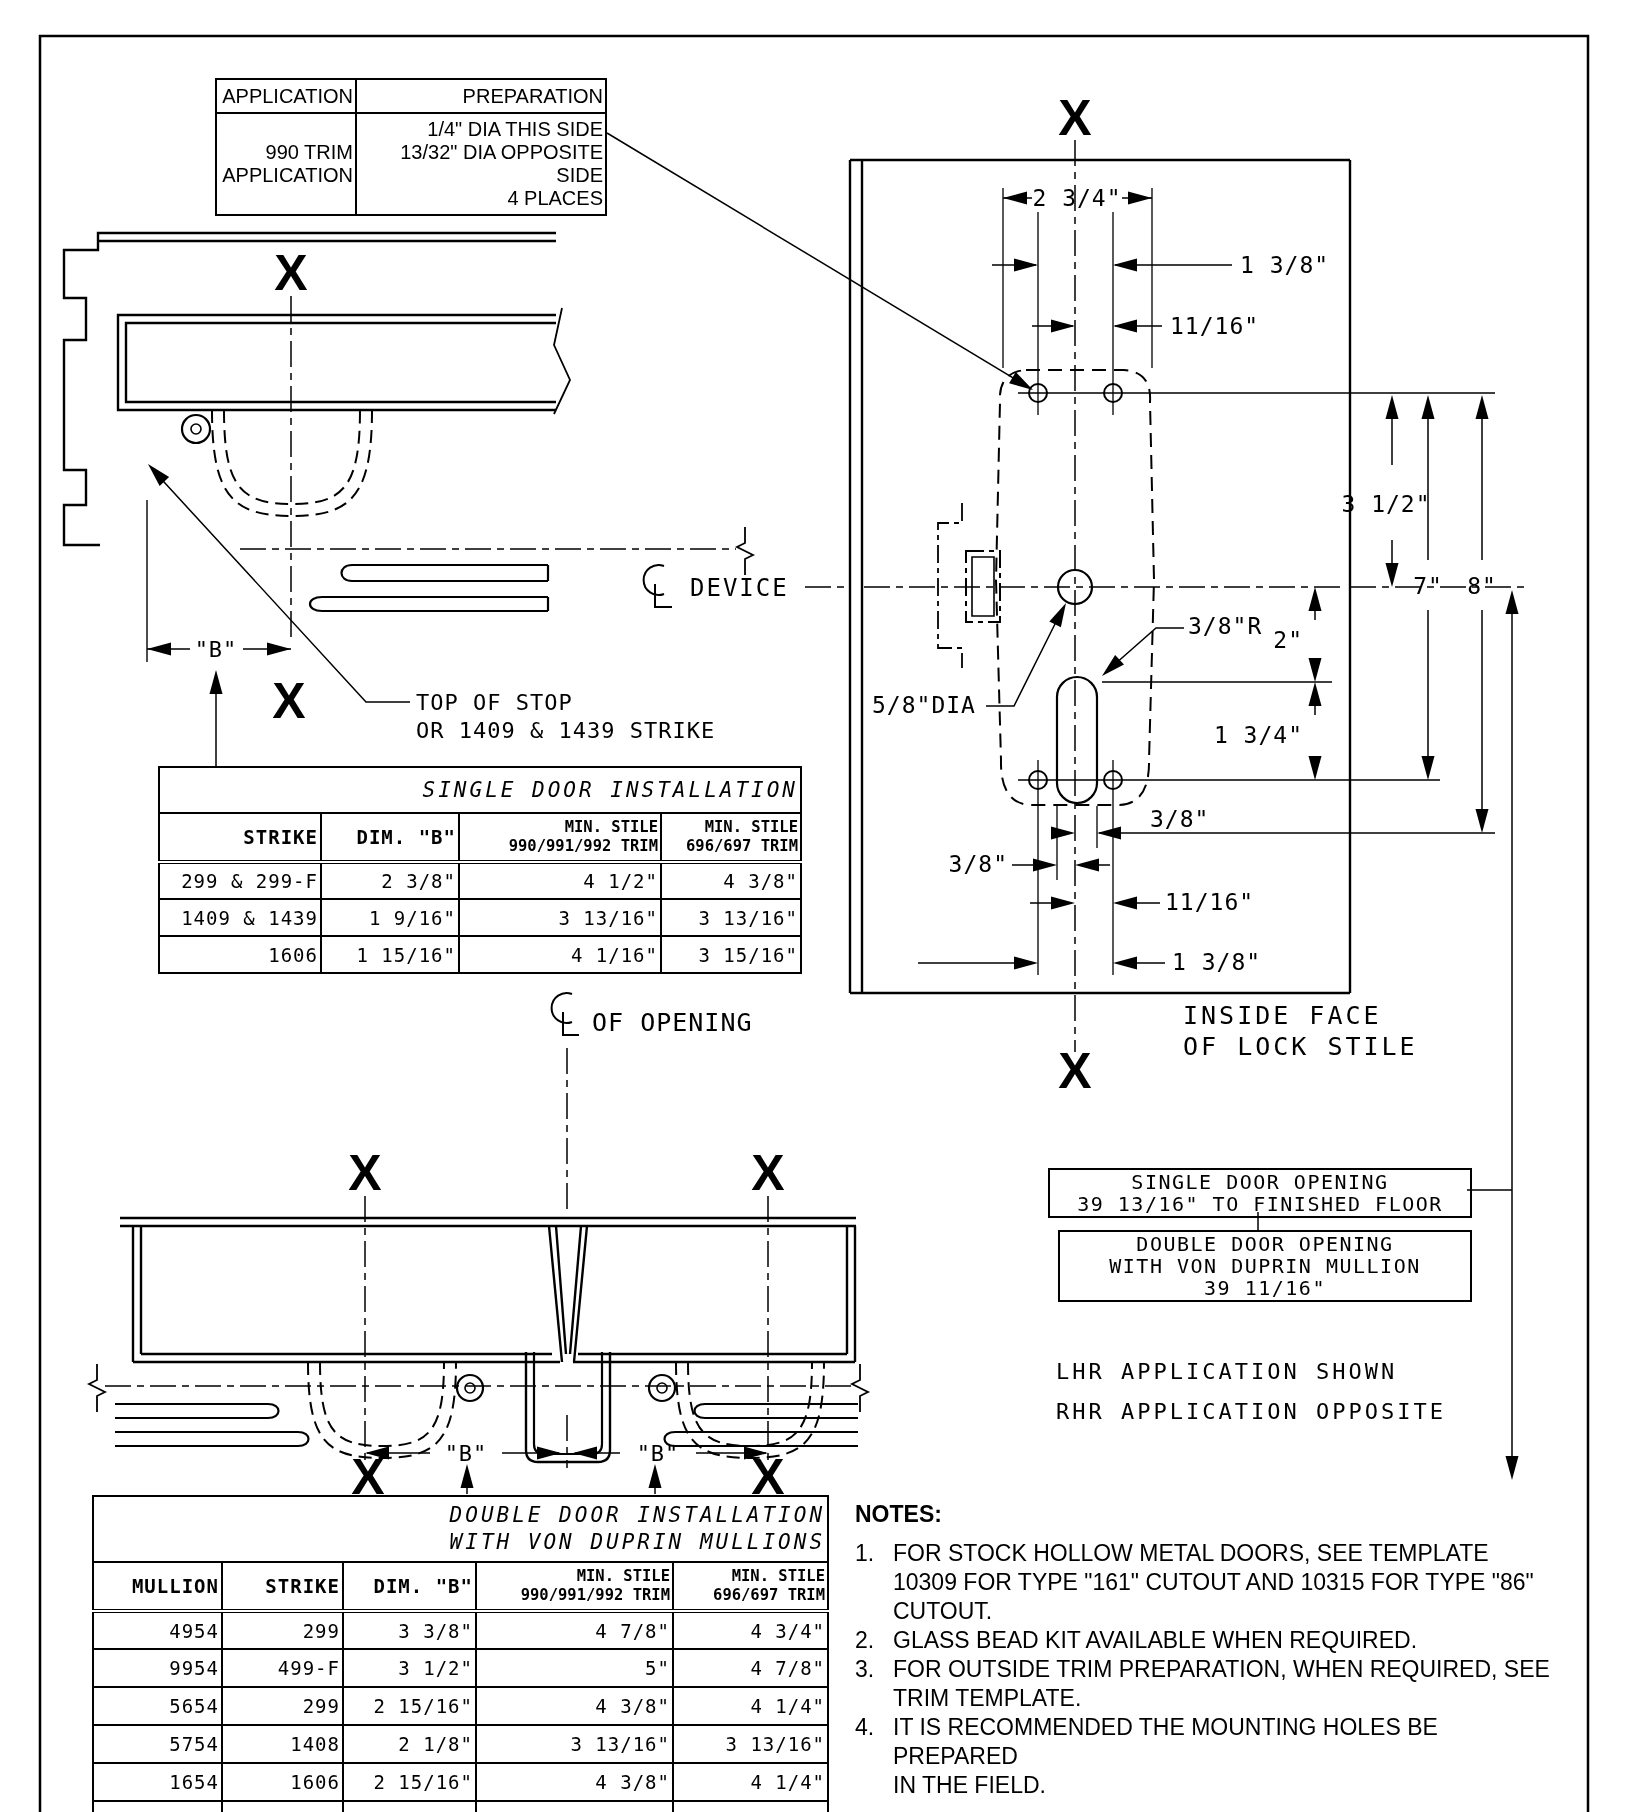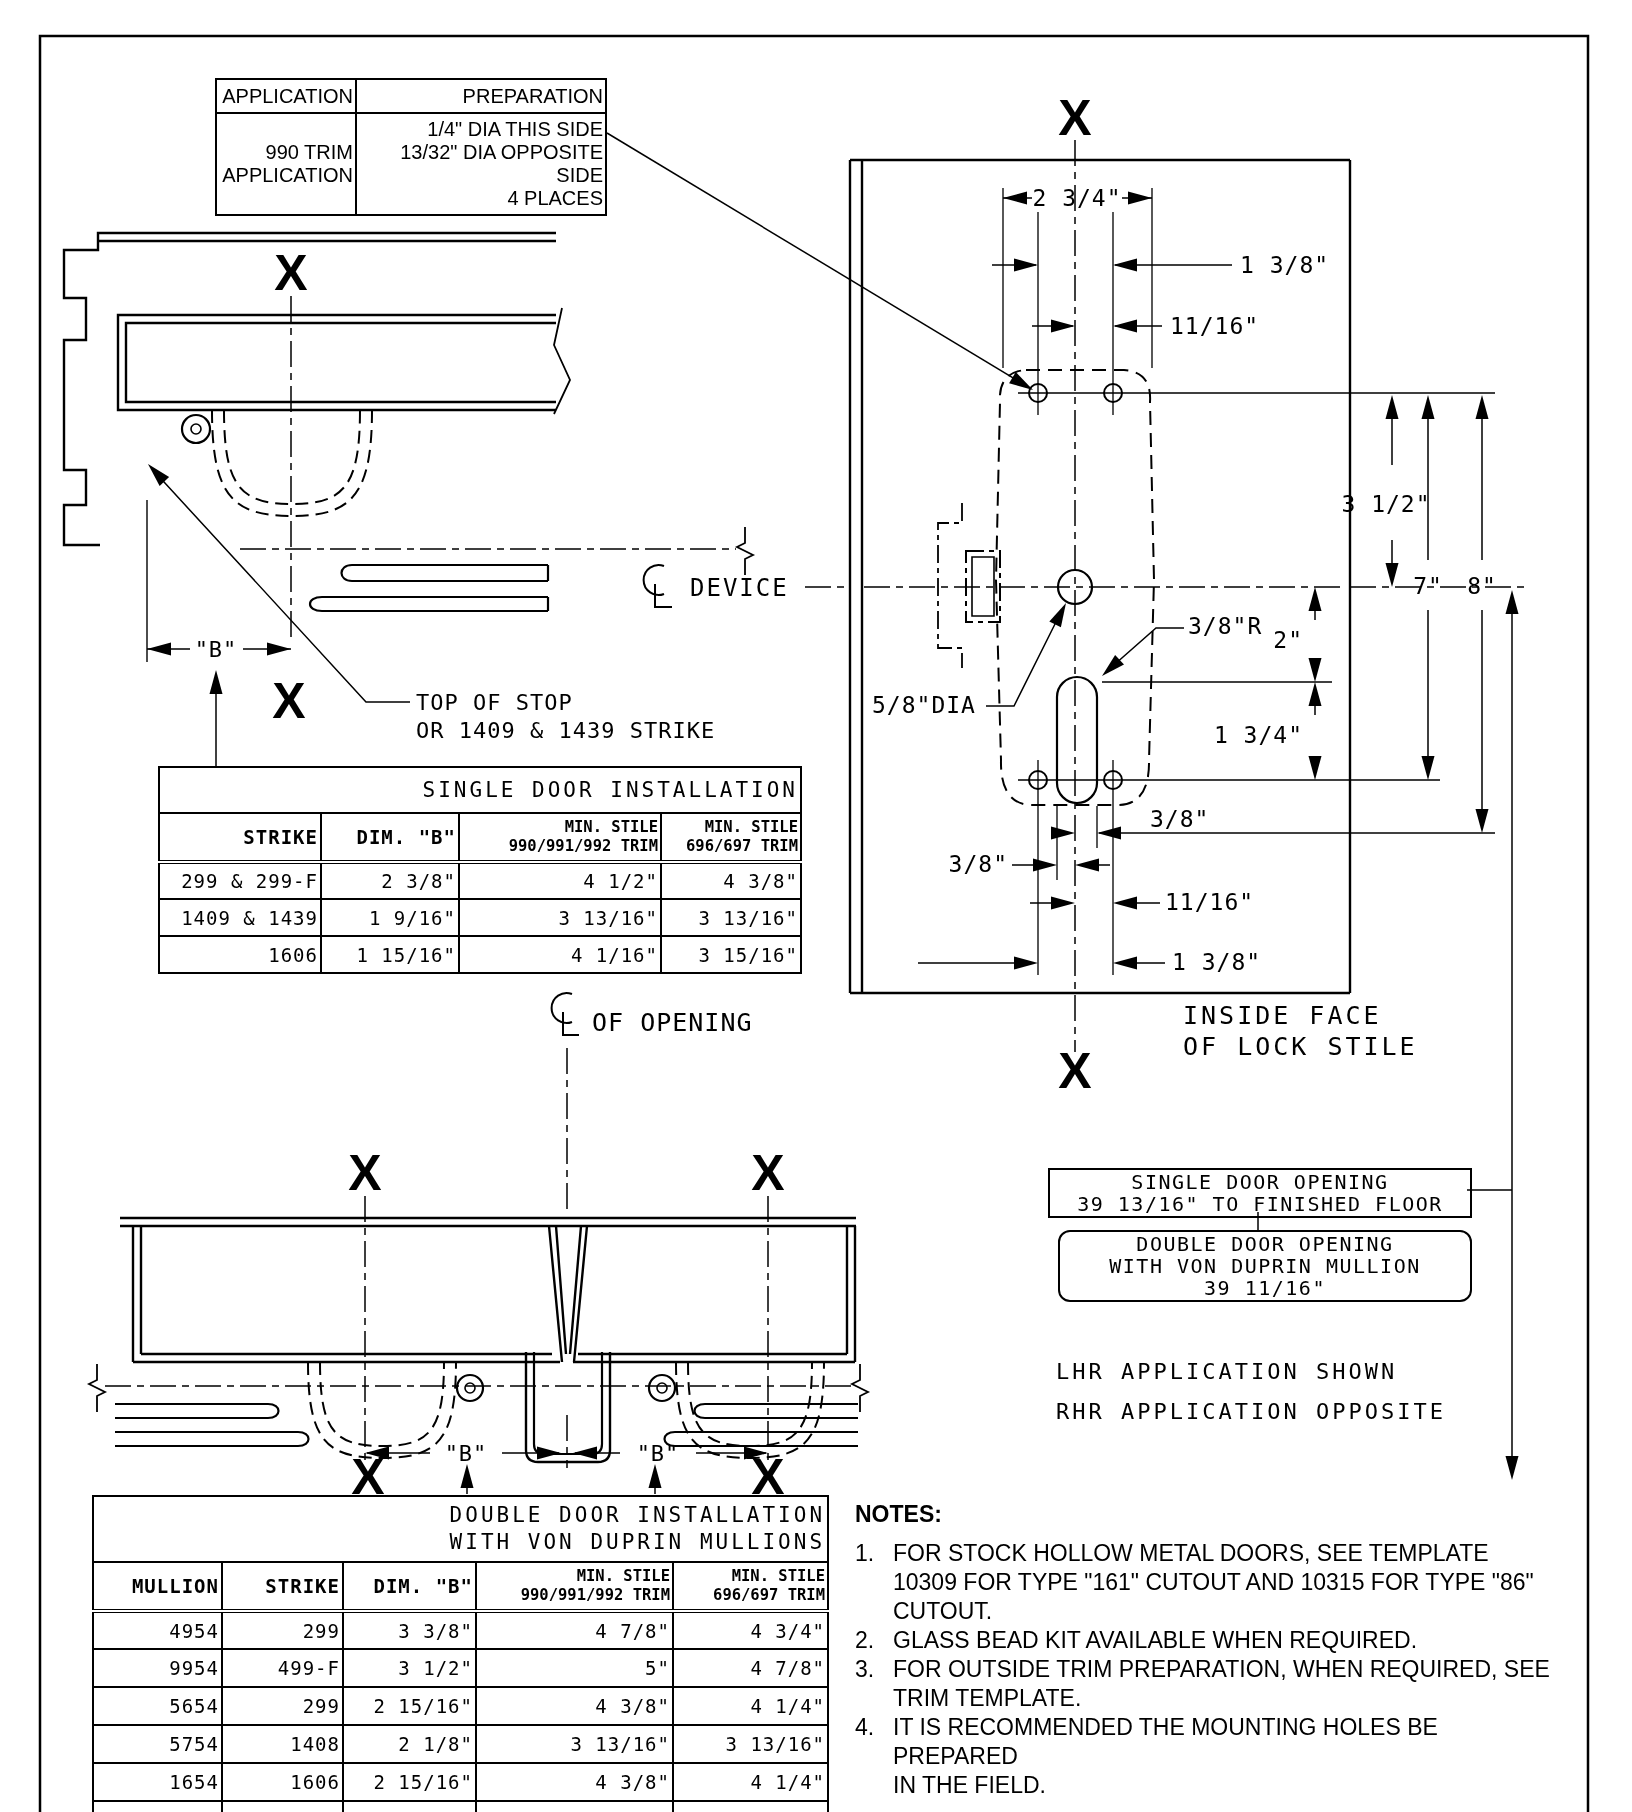--- a/index.html
+++ b/index.html
@@ -13,21 +13,21 @@
   .d23{font-size:23px;}
   .d22{font-size:22px;}
   .d24{font-size:24px;letter-spacing:2px;}
   .xm{font-family:"Liberation Sans",sans-serif;font-weight:bold;font-size:50px;fill:#000;}
   
   table{border-collapse:collapse;table-layout:fixed;}
   td,th{border:2px solid #000;text-align:right;vertical-align:middle;padding:4px 2px;
         font-weight:normal;overflow:hidden;}
   .cadtab td,.cadtab th{font-family:"DejaVu Sans Mono",monospace;}
   .santab td,.santab th{font-family:"Liberation Sans",sans-serif;}
-  .tabtitle{font-size:21px;letter-spacing:3px;}
+  .tabtitle{font-size:21px;letter-spacing:3px;font-style:italic;}
   .hmain{font-size:19px;letter-spacing:1px;}
   .hsmall{font-size:15.5px;letter-spacing:0;line-height:19px;}
   .cell{font-size:19px;letter-spacing:1px;}
   .dblb{border-bottom:4px double #000 !important;font-weight:bold;}
   
   .callout{border:2px solid #000;text-align:center;font-family:"DejaVu Sans Mono",monospace;
            display:flex;align-items:center;justify-content:center;}
   
   #notes{font-family:"Liberation Sans",sans-serif;font-size:23px;line-height:29px;}
   #notes .hd{font-weight:bold;margin-bottom:10px;}
@@ -387,21 +387,21 @@
   </tbody>
       </table>
 </div>
 
 <div class="abs pre mono-block" style="left:1183px;top:1000px;font-size:25px;letter-spacing:3px;line-height:31px;">INSIDE FACE
 OF LOCK STILE</div>
 
 <div class="abs callout pre" style="left:1048px;top:1168px;width:420px;height:46px;font-size:20px;letter-spacing:1.5px;line-height:22px;">SINGLE DOOR OPENING
 39 13/16" TO FINISHED FLOOR</div>
 
-<div class="abs callout pre" style="left:1058px;top:1230px;width:410px;height:68px;font-size:20px;letter-spacing:1.5px;line-height:22px;border-radius:12px;">DOUBLE DOOR OPENING
+<div class="abs callout pre" style="left:1058px;top:1230px;width:410px;height:68px;font-size:20px;letter-spacing:1.5px;line-height:22px;">DOUBLE DOOR OPENING
 WITH VON DUPRIN MULLION
 39 11/16"</div>
 
 <div class="abs pre mono-block" style="left:1056px;top:1352px;font-size:22px;letter-spacing:3px;line-height:40px;">LHR APPLICATION SHOWN
 RHR APPLICATION OPPOSITE</div>
 
 <div id="notes" class="abs" style="left:855px;top:1500px;width:706px;">
   <div class="hd">NOTES:</div>
   <div class="nitem">
     <span class="nnum">1.</span>

